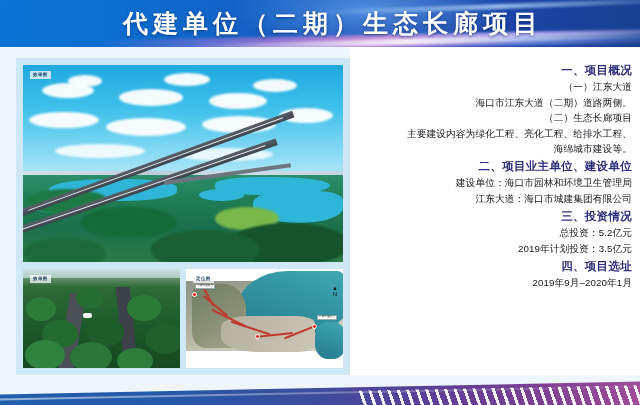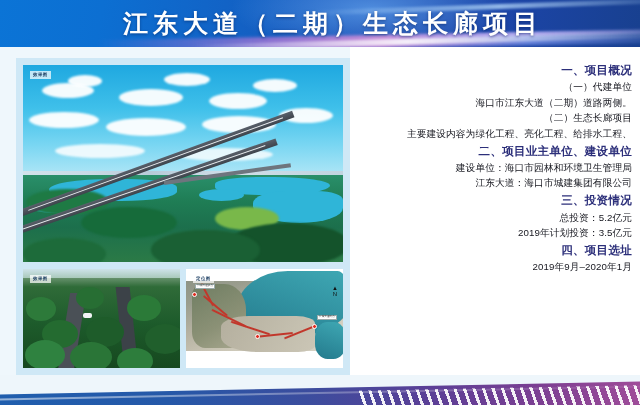--- a/index.html
+++ b/index.html
@@ -109,21 +109,21 @@
     background:linear-gradient(90deg,rgba(255,255,255,.55),rgba(255,255,255,.05)); transform:rotate(-1.15deg);}
 </style>
 </head>
 <body>
 
 <div class="banner">
   <span class="streak s3"></span>
   <span class="streak s1"></span>
   <span class="streak s4"></span>
   <span class="streak s2"></span>
-  <div class="banner-title">江东大道（二期）生态长廊项目</div>
+  <div class="banner-title">代建单位（二期）生态长廊项目</div>
 </div>
 
 <div class="stage">
   <div class="right-white"></div>
 
   <div class="photo-card">
 
     <div class="photo hero">
       <div class="sky"></div>
       <span class="cloud" style="left:6%;top:9%;width:52px;height:15px;"></span>
@@ -208,24 +208,25 @@
           <span class="maplbl" style="right:4%;top:48%;">江东大道终点</span>
           <span class="narrow">▲<br>N</span>
         </div>
         <span class="cap">定位图</span>
       </div>
     </div>
   </div>
 
   <div class="txt" id="textHost">
       <div class="h">一、项目概况</div>
-      <div class="p ind">（一）代建单位</div>
+      <div class="p ind">（一）江东大道</div>
       <div class="p">海口市江东大道（二期）道路两侧。</div>
       <div class="p ind">（二）生态长廊项目</div>
       <div class="p ind2">主要建设内容为绿化工程、亮化工程、给排水工程、</div>
+      <div class="p">海绵城市建设等。</div>
       <div class="h">二、项目业主单位、建设单位</div>
       <div class="p">建设单位：海口市园林和环境卫生管理局</div>
       <div class="p">江东大道：海口市城建集团有限公司</div>
       <div class="h">三、投资情况</div>
       <div class="p">总投资：5.2亿元</div>
       <div class="p">2019年计划投资：3.5亿元</div>
       <div class="h">四、项目选址</div>
       <div class="p">2019年9月–2020年1月</div>
     </div>
 </div>

